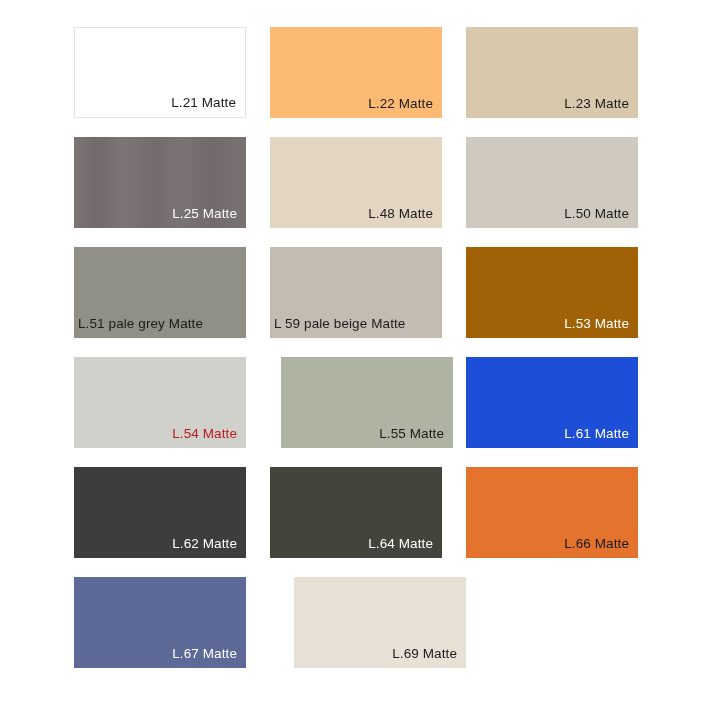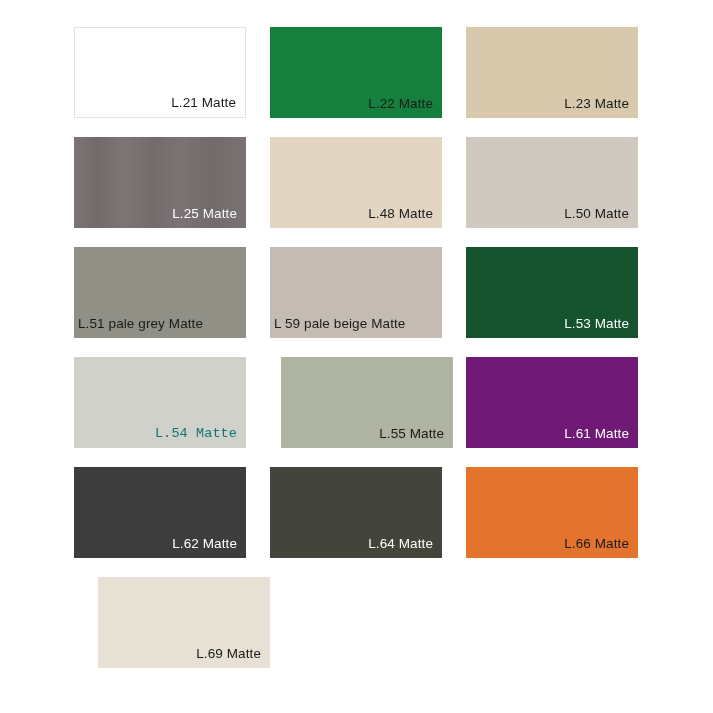--- a/index.html
+++ b/index.html
@@ -88,59 +88,62 @@
   }
 </style>
 </head>
 <body>
 
 <div id="swatch-board">
   <div class="swatch-grid">
       <div class="swatch bordered" style="background-color: rgb(255, 255, 255);">
         <span class="swatch-label dark-text" style="color: rgb(27, 27, 27);">L.21 Matte</span>
       </div>
-      <div class="swatch" style="background-color: #15803d;">
+      <div class="swatch" style="background-color: #fdba74;">
         <span class="swatch-label dark-text" style="color: rgb(27, 27, 27);">L.22 Matte</span>
       </div>
       <div class="swatch" style="background-color: rgb(216, 201, 172);">
         <span class="swatch-label dark-text" style="color: rgb(27, 27, 27);">L.23 Matte</span>
       </div>
       <div class="swatch textured" style="background-color: rgb(118, 110, 110);">
         <span class="swatch-label light-text" style="color: rgb(255, 255, 255);">L.25 Matte</span>
       </div>
       <div class="swatch" style="background-color: rgb(226, 214, 194);">
         <span class="swatch-label dark-text" style="color: rgb(27, 27, 27); margin-top: 32px;">L.48 Matte</span>
       </div>
       <div class="swatch" style="background-color: rgb(207, 201, 191);">
         <span class="swatch-label dark-text" style="color: rgb(27, 27, 27);">L.50 Matte</span>
       </div>
       <div class="swatch" style="background-color: rgb(144, 144, 135);">
         <span class="swatch-label align-left dark-text" style="color: rgb(27, 27, 27);">L.51 pale grey Matte</span>
       </div>
       <div class="swatch" style="background-color: rgb(196, 188, 178);">
         <span class="swatch-label align-left dark-text" style="color: rgb(27, 27, 27);">L 59 pale beige Matte</span>
       </div>
-      <div class="swatch" style="background-color: #14532d; padding-left: 23px;">
+      <div class="swatch" style="background-color: #a16207; padding-left: 23px;">
         <span class="swatch-label light-text" style="color: rgb(255, 255, 255);">L.53 Matte</span>
       </div>
       <div class="swatch" style="background-color: rgb(209, 209, 204);">
-        <span class="swatch-label dark-text" style="color: #0f766e; font-family: Liberation Mono, monospace;">L.54 Matte</span>
+        <span class="swatch-label dark-text" style="color: #b91c1c;">L.54 Matte</span>
       </div>
       <div class="swatch" style="background-color: rgb(174, 179, 162); margin-left: 11px;">
         <span class="swatch-label dark-text" style="color: rgb(27, 27, 27);">L.55 Matte</span>
       </div>
-      <div class="swatch" style="background-color: #701a75; text-decoration: underline;">
+      <div class="swatch" style="background-color: #1d4ed8; text-decoration: underline;">
         <span class="swatch-label light-text" style="color: rgb(255, 255, 255);">L.61 Matte</span>
       </div>
       <div class="swatch" style="background-color: rgb(61, 61, 61);">
         <span class="swatch-label light-text" style="color: rgb(255, 255, 255);">L.62 Matte</span>
       </div>
       <div class="swatch" style="background-color: rgb(67, 68, 60);">
         <span class="swatch-label light-text" style="color: rgb(255, 255, 255);">L.64 Matte</span>
       </div>
       <div class="swatch" style="background-color: rgb(228, 115, 46);">
         <span class="swatch-label dark-text" style="color: rgb(27, 27, 27);">L.66 Matte</span>
       </div>
+      <div class="swatch" style="background-color: rgb(93, 106, 152);">
+        <span class="swatch-label light-text" style="color: rgb(255, 255, 255);">L.67 Matte</span>
+      </div>
       <div class="swatch" style="background-color: rgb(231, 224, 212); margin-left: 24px;">
         <span class="swatch-label dark-text" style="color: rgb(27, 27, 27);">L.69 Matte</span>
       </div>
     </div>
 </div>
 
 </body></html>

